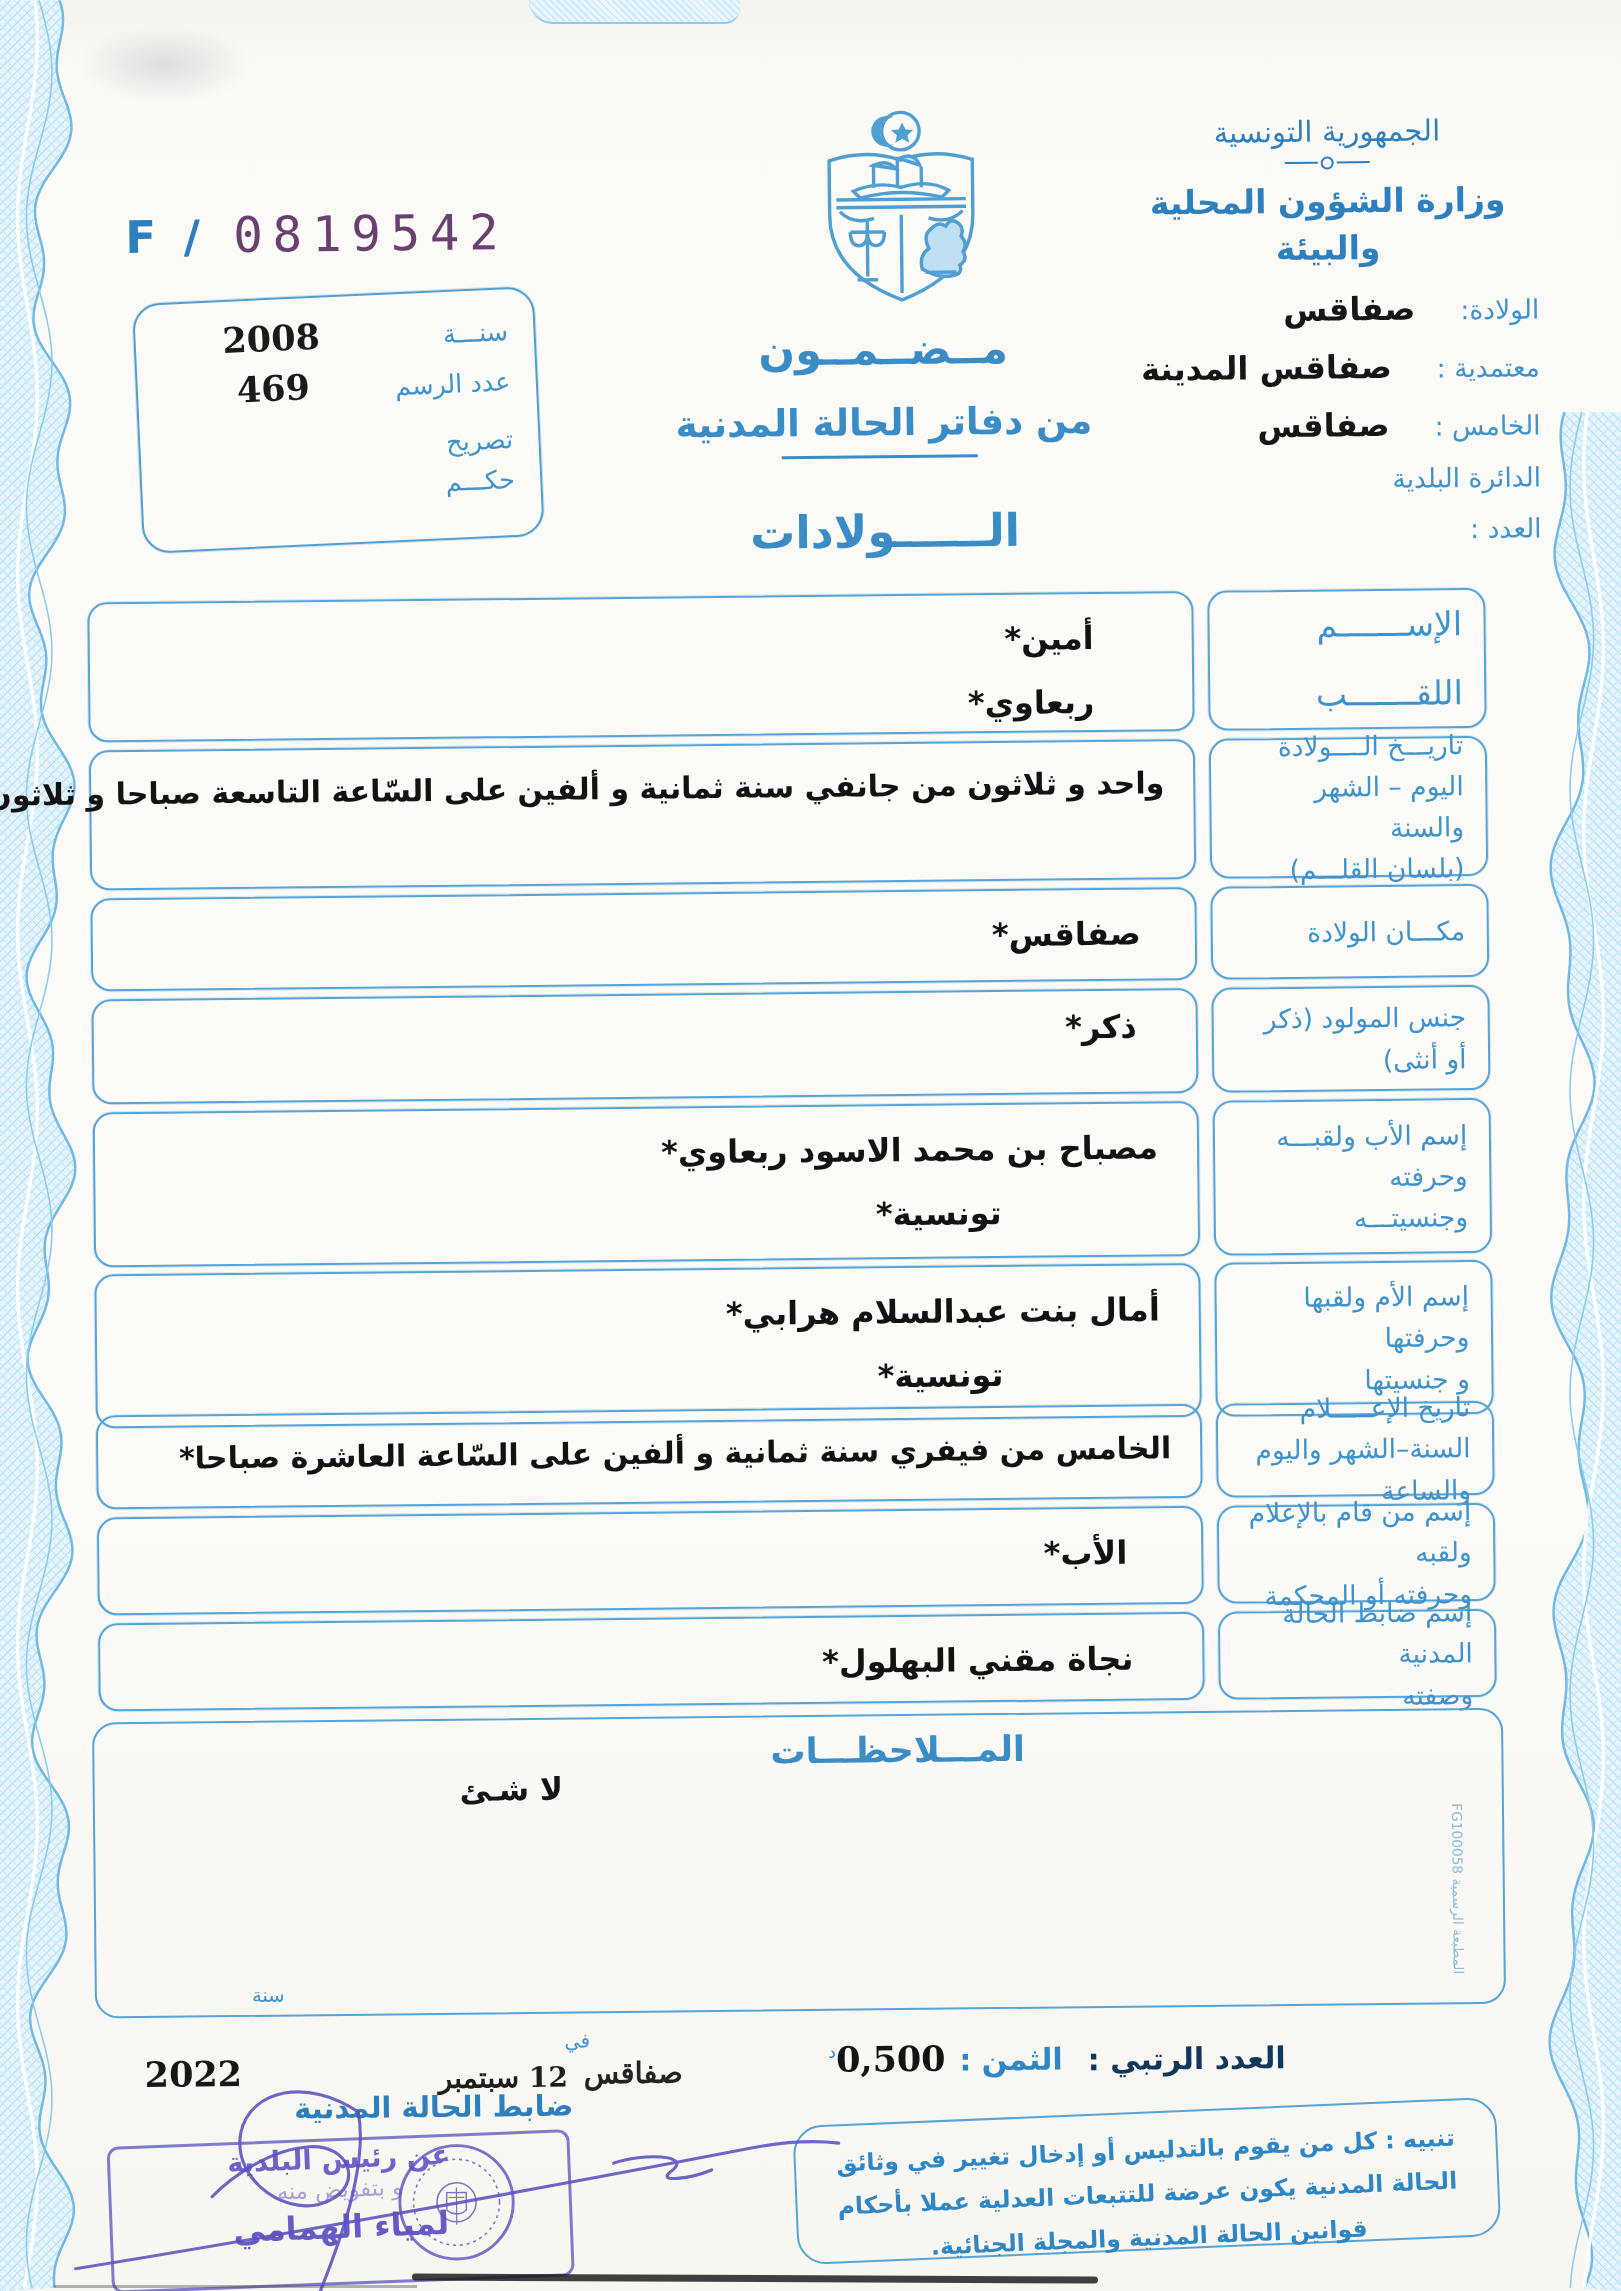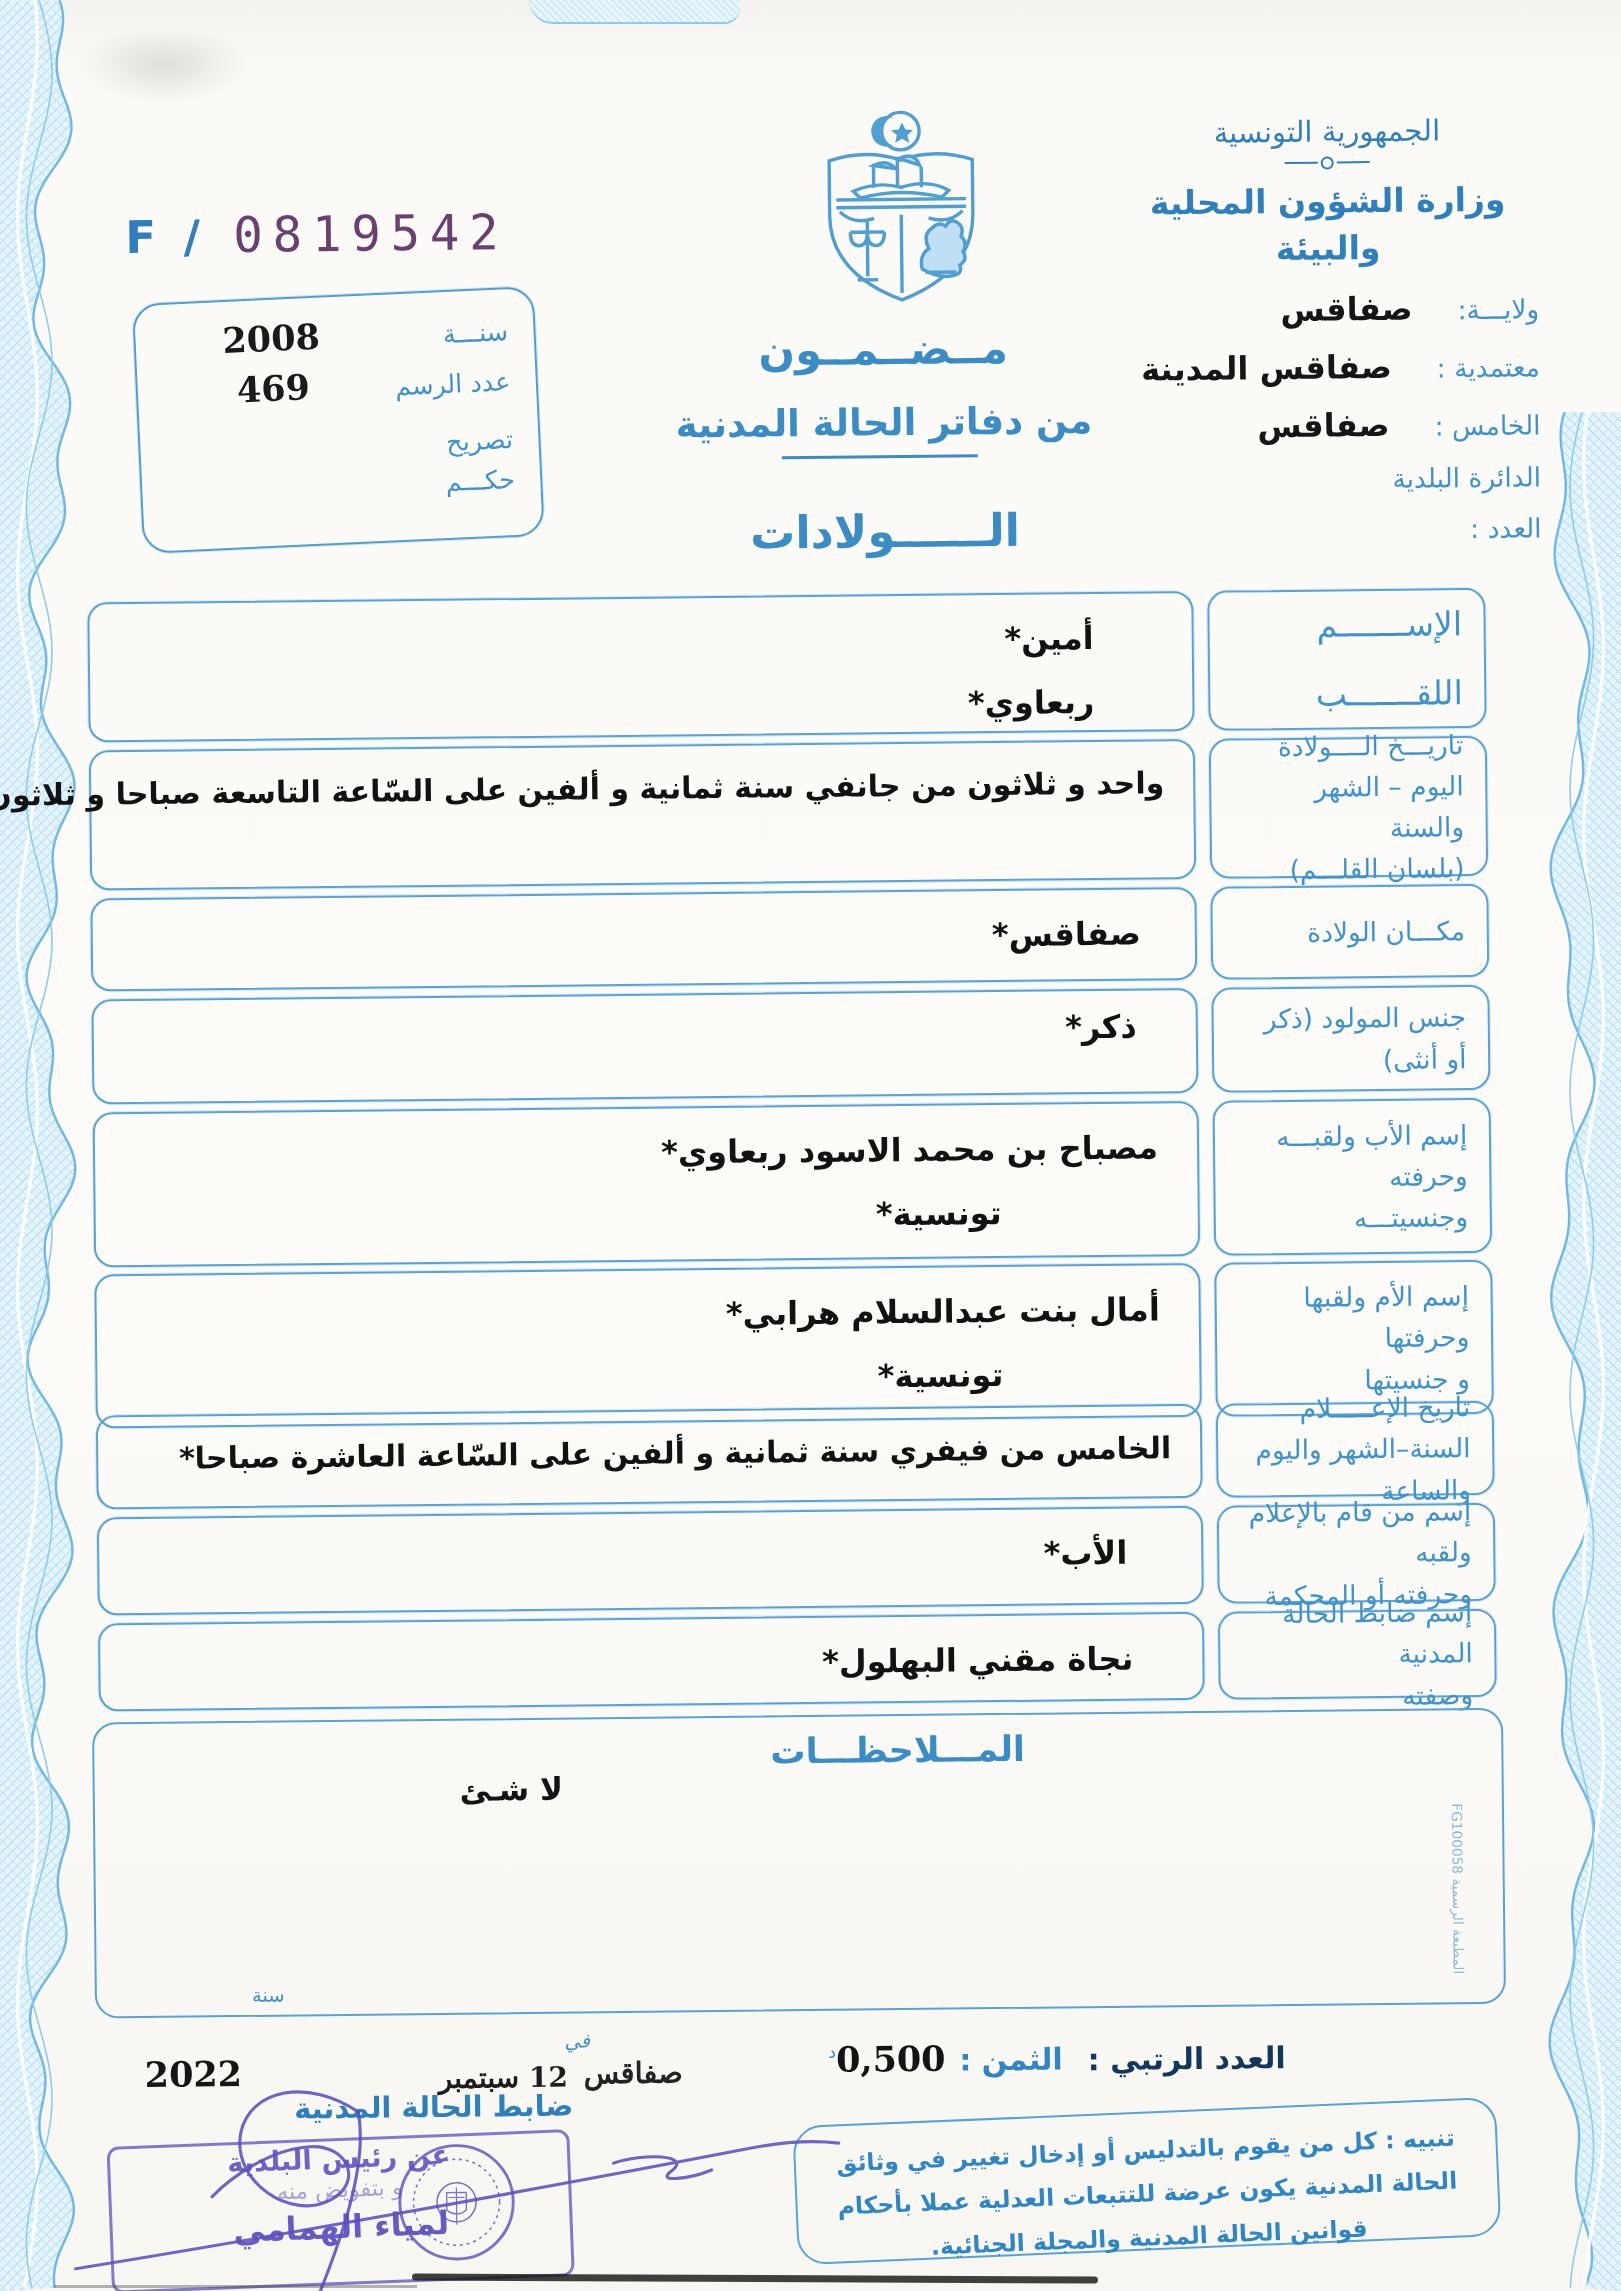--- a/index.html
+++ b/index.html
@@ -78,21 +78,21 @@
   .notes-value{position:absolute;left:365px;top:51px;font-size:31px;font-weight:bold;color:#141414;direction:rtl;}
   .side-print{position:absolute;left:1370px;top:29px;width:235px;transform:rotate(90deg);transform-origin:left top;
     color:#8bbbda;font-size:13.7px;direction:rtl;white-space:nowrap;}
   
   .ordinal{position:absolute;left:1078px;top:2045px;font-size:30px;font-weight:bold;color:#12375c;direction:rtl;}
   .price{position:absolute;left:819px;top:2039px;display:flex;direction:rtl;align-items:baseline;}
   .price .pl{color:#2f86c4;font-size:30px;font-weight:bold;}
   .price .pv{font-family:"DejaVu Serif",serif;font-weight:bold;font-size:35px;color:#141414;margin-right:13.7px;}
   .price .pc{color:#2f86c4;font-size:16.7px;position:relative;top:-13.7px;}
   .place{position:absolute;left:574px;top:2054px;font-size:29px;font-family:"DejaVu Serif",serif;font-weight:bold;color:#232323;}
-  .in-label{position:absolute;left:555px;top:2027px;font-size:19.6px;color:#3f93cc;font-style:italic;}
+  .in-label{position:absolute;left:555px;top:2027px;font-size:19.6px;color:#3f93cc;}
   .date-dm{position:absolute;left:429px;top:2058px;font-size:28px;font-family:"DejaVu Serif",serif;font-weight:bold;color:#1d1d1d;direction:rtl;}
   .year-small{position:absolute;left:243px;top:1978px;font-size:19.6px;color:#3f93cc;}
   .year-big{position:absolute;left:135px;top:2047px;font-size:35px;font-family:"DejaVu Serif",serif;font-weight:bold;color:#161616;}
   .officer{position:absolute;left:284px;top:2086px;font-size:29px;font-weight:bold;color:#2e7fbd;direction:rtl;}
   .notice-box{position:absolute;left:784px;top:2115px;width:704px;height:139px;
     border:2.9px solid #56a3d6;border-radius:29px;transform:rotate(-1.8deg);box-sizing:border-box;
     color:#2f86c4;font-size:23.5px;font-weight:bold;direction:rtl;text-align:center;
     padding:15.7px 29px;line-height:1.85;}
   
   .stamp{position:absolute;left:98px;top:2133px;width:463px;height:147px;
@@ -192,21 +192,21 @@
     <div class="hdr">
       <div class="republic">الجمهورية التونسية</div>
       <div class="divider">
           <i></i>
           <b></b>
           <i></i>
         </div>
       <div class="ministry">وزارة الشؤون المحلية</div>
       <div class="ministry">والبيئة</div>
       <div class="hdr-field">
-        <span class="fl">ولايـــة:</span>
+        <span class="fl">الولادة:</span>
         <span class="fv">صفاقس</span>
       </div>
       <div class="hdr-field">
         <span class="fl">معتمدية :</span>
         <span class="fv">صفاقس  المدينة</span>
       </div>
       <div class="hdr-field">
         <span class="fl">الخامس :</span>
         <span class="fv">صفاقس</span>
       </div>

